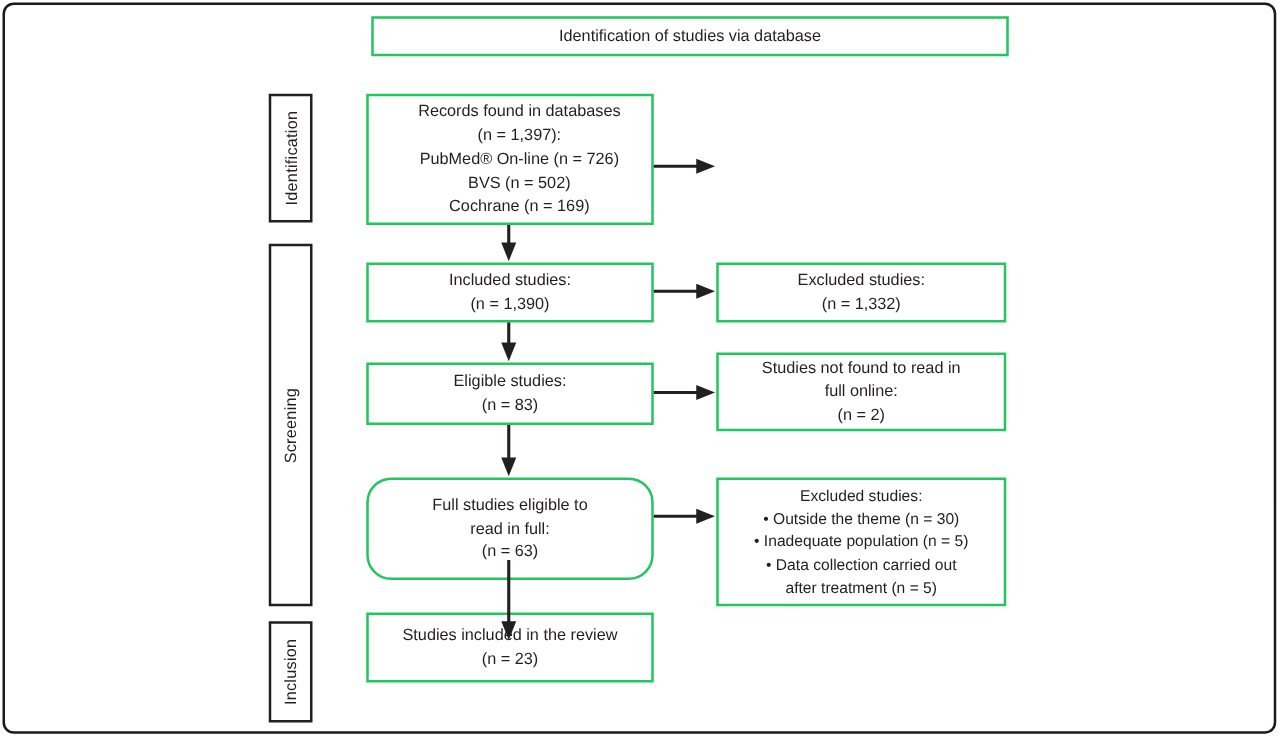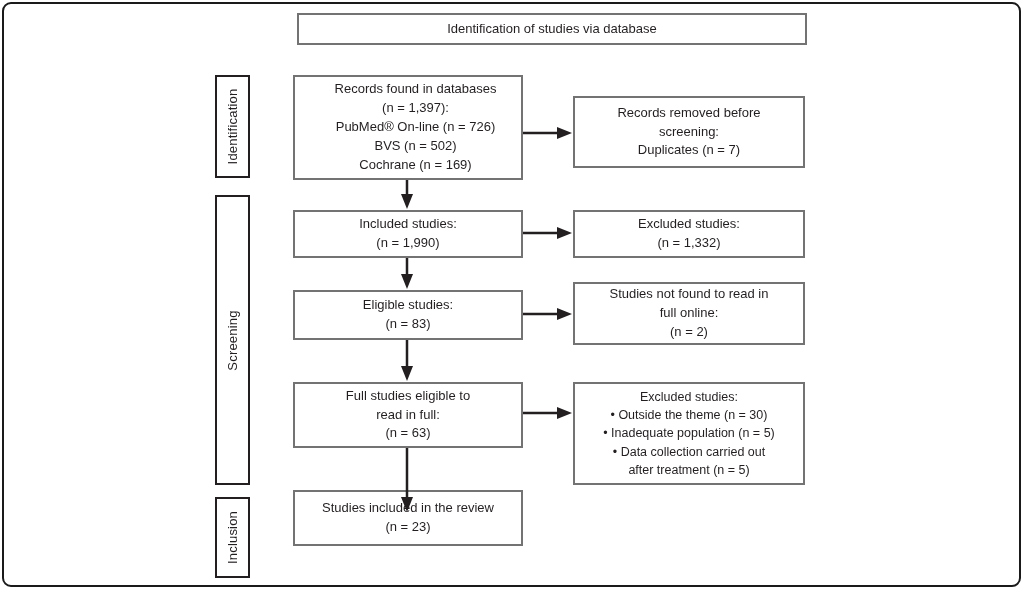--- a/index.html
+++ b/index.html
@@ -17,21 +17,21 @@
   }
   .outer-frame {
     position: absolute;
     left: 2px; top: 2px; right: 3px; bottom: 3px;
     border: 2px solid #1a1a1a;
     border-radius: 9px;
     pointer-events: none;
   }
   .box {
     position: absolute;
-    border: 2px solid #737373;
+    border: 2px solid #22c55e;
     background: #ffffff;
     display: flex;
     align-items: center;
     justify-content: center;
     text-align: center;
     white-space: pre-line;
     font-size: 13px;
     line-height: 1.45;
     font-weight: 400;
     padding: 2px 6px;
@@ -56,21 +56,21 @@
     letter-spacing: 0.2px;
   }
   .stage-identification { top: 75px;  height: 103px; }
   .stage-screening      { top: 195px; height: 290px; }
   .stage-inclusion      { top: 497px; height: 81px; }
 
   .main-col { left: 293px; width: 230px; }
   .b1 { top: 75px;  height: 105px; padding-left: 21px; }
   .b2 { top: 210px; height: 48px; }
   .b3 { top: 290px; height: 50px; }
-  .b4 { top: 382px; height: 66px; }
+  .b4 { top: 382px; height: 82px; border-radius: 20px; }
   .b5 { top: 490px; height: 56px; }
 
   .side-col { left: 573px; width: 232px; }
   .r1 { top: 96px;  height: 72px; }
   .r2 { top: 210px; height: 48px; }
   .r3 { top: 282px; height: 63px; }
   .r4 { top: 382px; height: 103px; font-size: 12.5px; }
 
   svg.connectors {
     position: absolute;
@@ -99,32 +99,29 @@
   <div class="stage stage-inclusion">
     <span>Inclusion</span>
   </div>
 
   <div class="box main-col b1">Records found in databases
 (n = 1,397):
 PubMed® On-line (n = 726)
 BVS (n = 502)
 Cochrane (n = 169)</div>
   <div class="box main-col b2">Included studies:
-(n = 1,990)</div>
+(n = 1,390)</div>
   <div class="box main-col b3">Eligible studies:
 (n = 83)</div>
   <div class="box main-col b4">Full studies eligible to
 read in full:
 (n = 63)</div>
   <div class="box main-col b5">Studies included in the review
 (n = 23)</div>
 
-  <div class="box side-col r1">Records removed before
-screening:
-Duplicates (n = 7)</div>
   <div class="box side-col r2">Excluded studies:
 (n = 1,332)</div>
   <div class="box side-col r3">Studies not found to read in
 full online:
 (n = 2)</div>
   <div class="box side-col r4">Excluded studies:
 • Outside the theme (n = 30)
 • Inadequate population (n = 5)
 • Data collection carried out
 after treatment (n = 5)</div>

